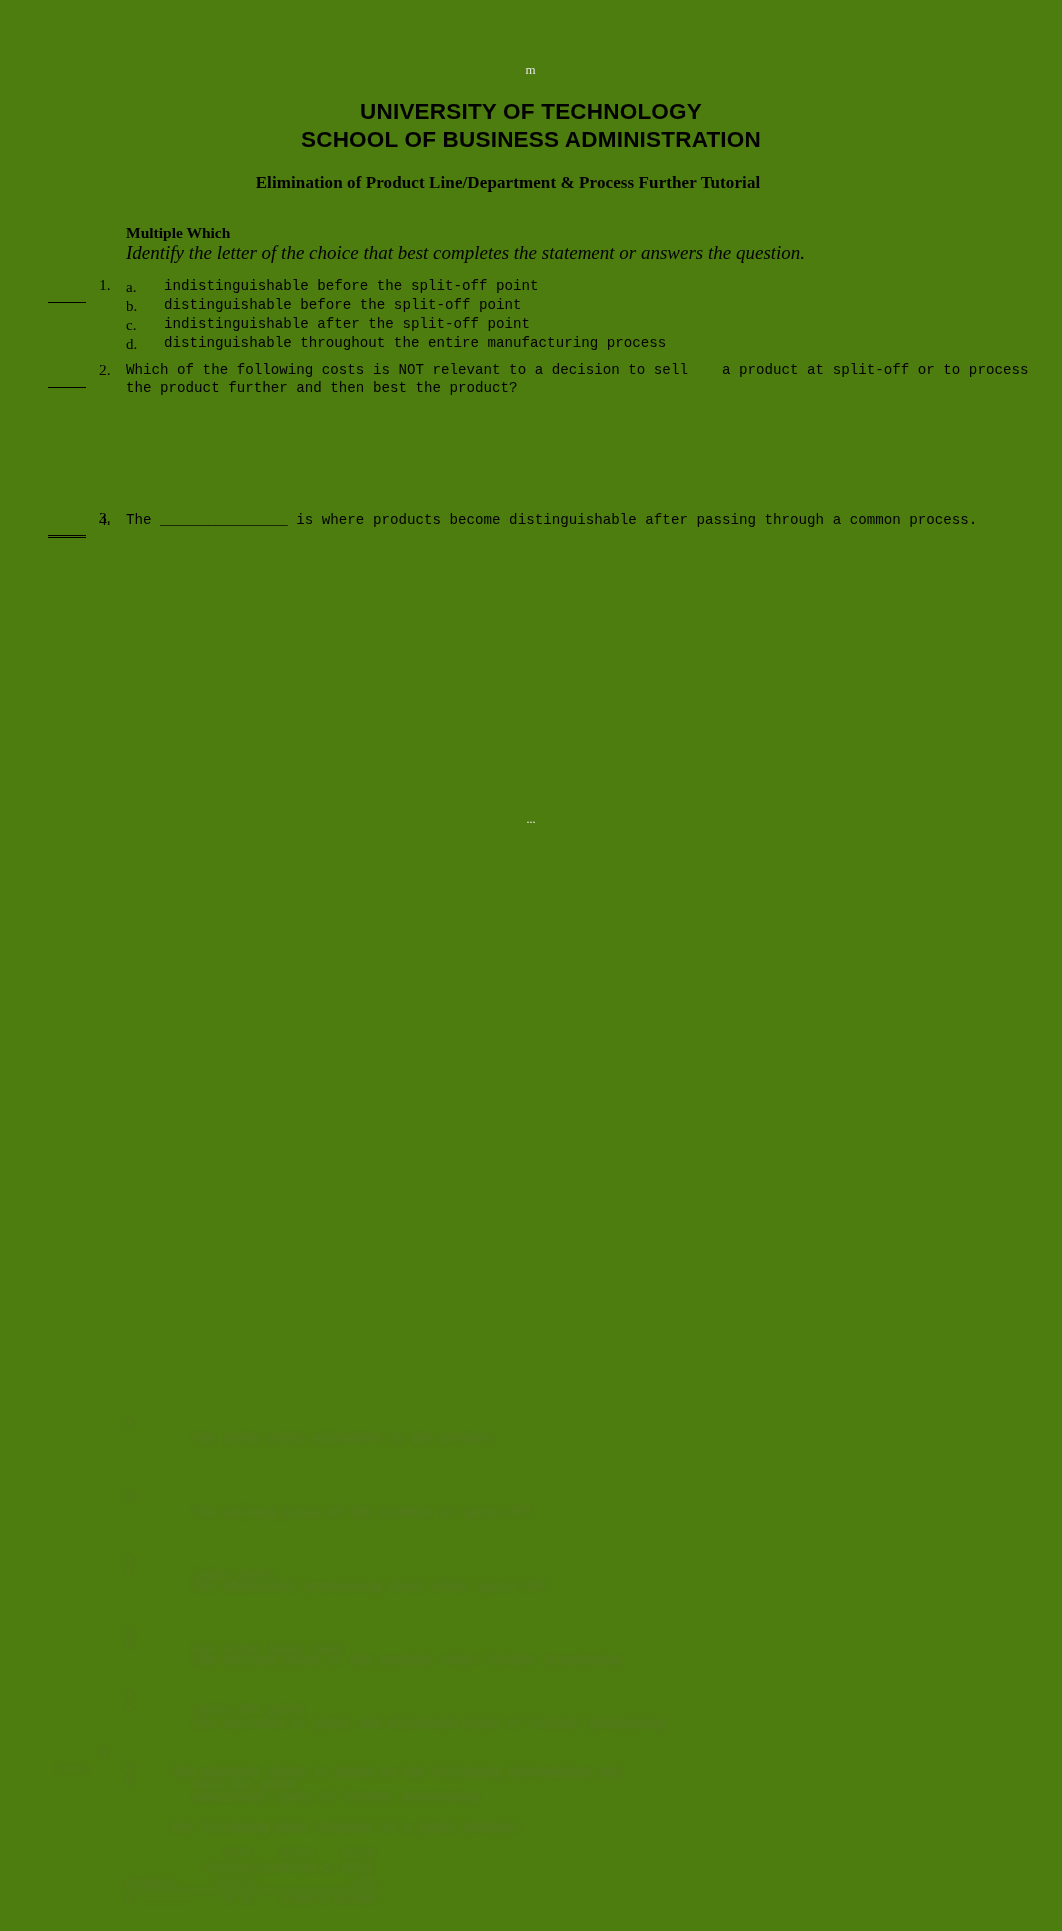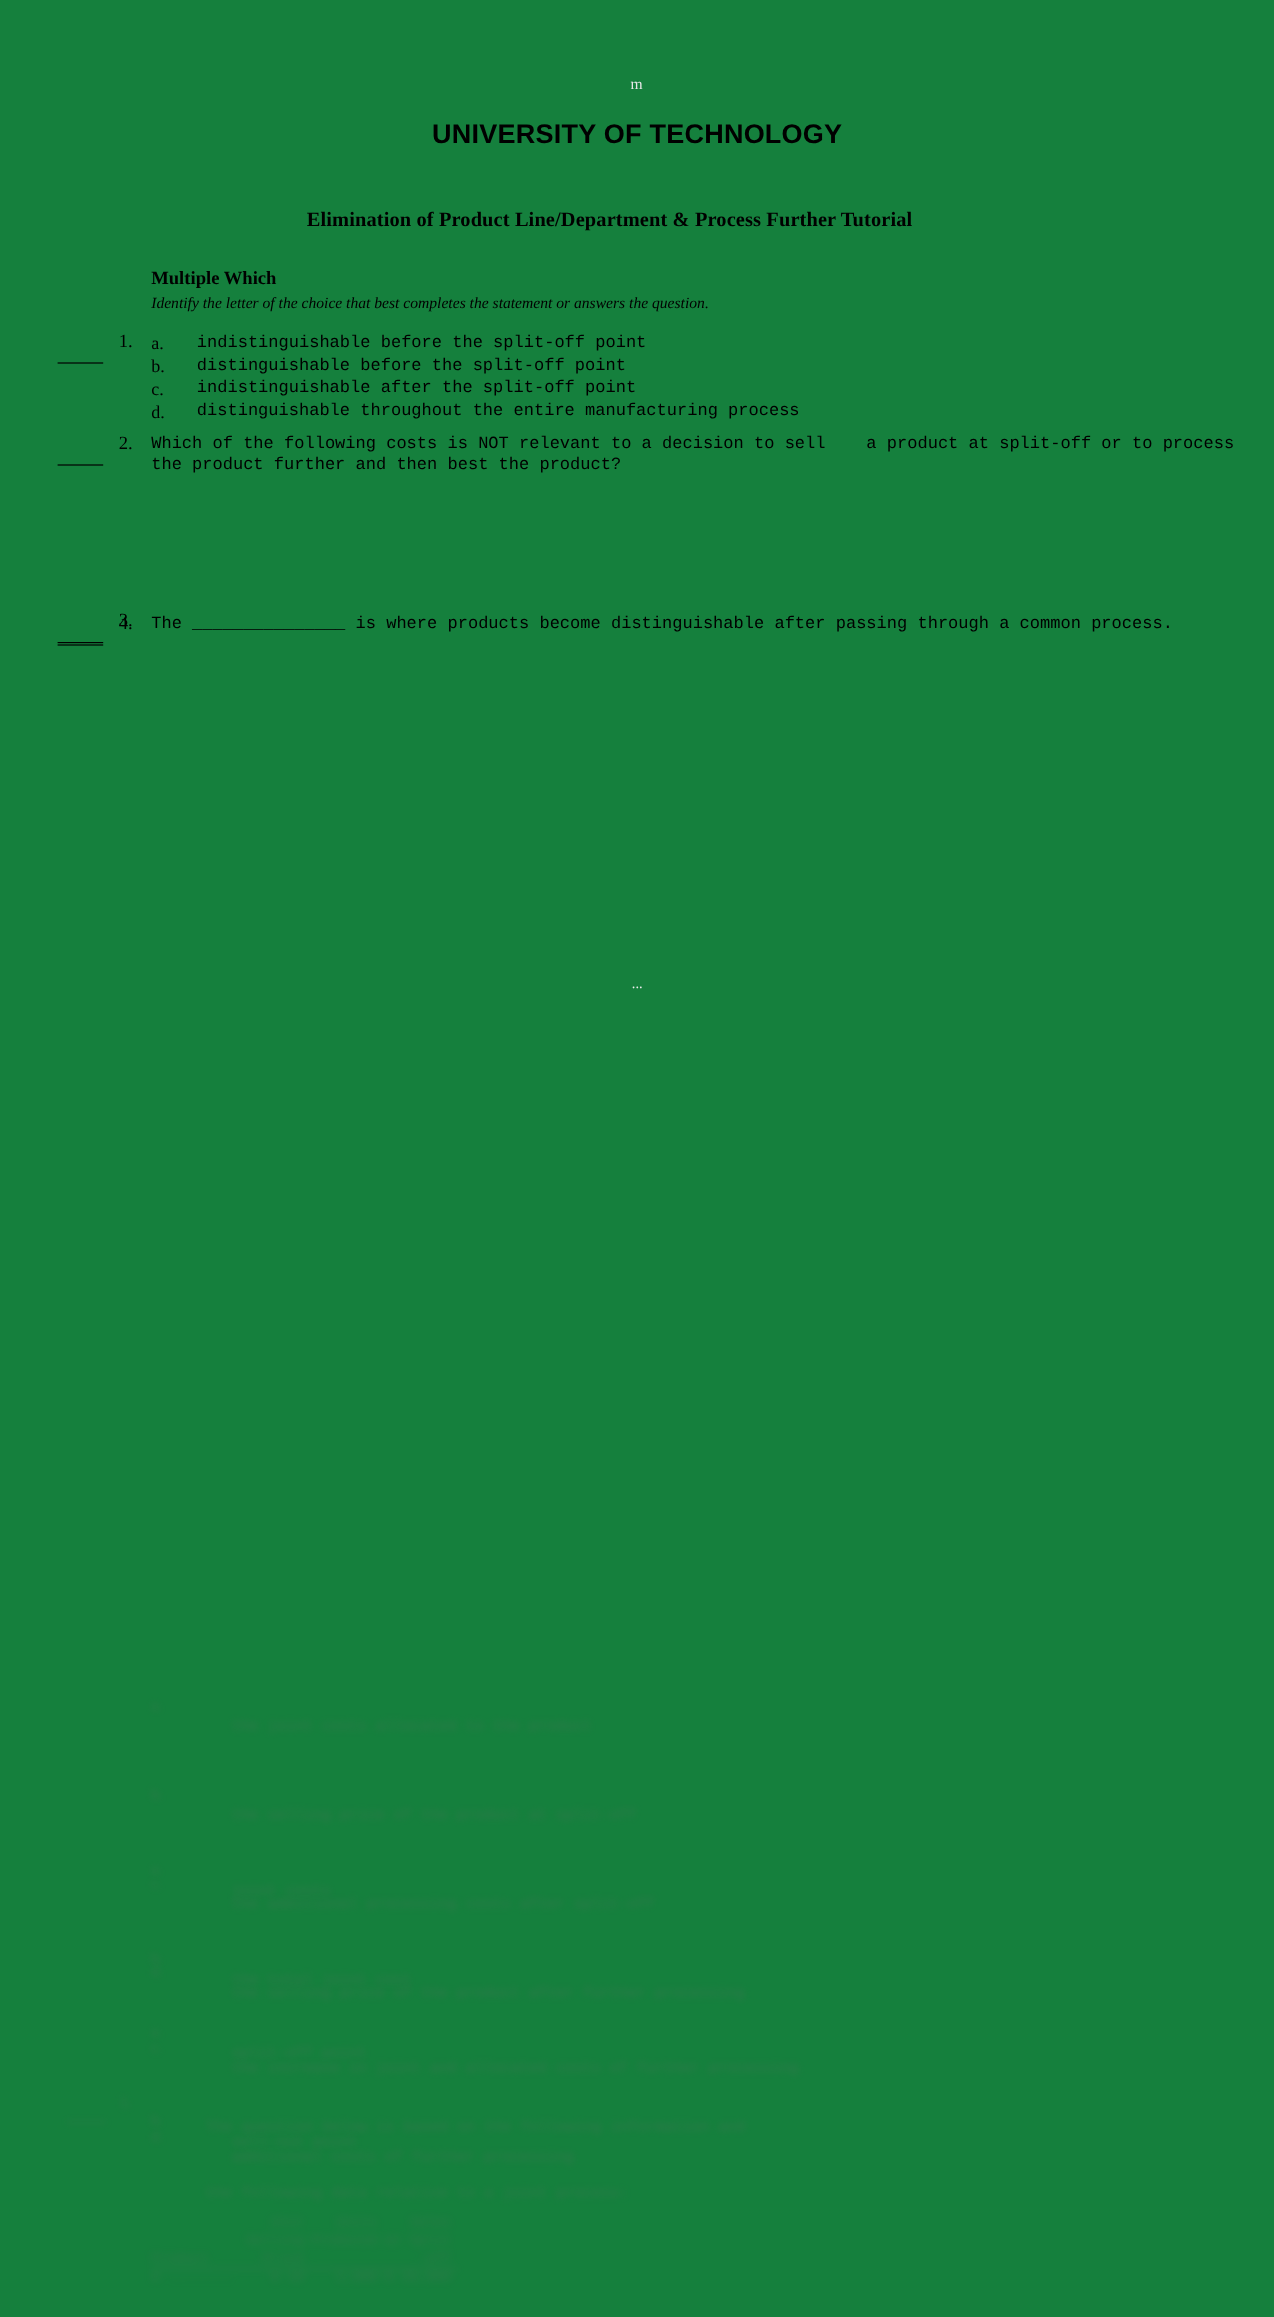--- a/index.html
+++ b/index.html
@@ -13,21 +13,21 @@
     position: relative;
     font-family: "Liberation Serif", serif;
     color: #000000;
     overflow: hidden;
   }
 
   .page {
     position: relative;
     width: 1062px;
     height: 1931px;
-    background: #15803d;
+    background: #4d7c0f;
   }
 
   
   .top-artifact {
     position: absolute;
     left: 0;
     top: 62px;
     width: 1062px;
     text-align: center;
     font-family: "Liberation Serif", serif;
@@ -75,21 +75,21 @@
   }
   .mc-heading {
     font-family: "Liberation Serif", serif;
     font-weight: bold;
     font-size: 15.5px;
     line-height: 19px;
   }
   .mc-directions {
     font-family: "Liberation Serif", serif;
     font-style: italic;
-    font-size: 13px;
+    font-size: 19px;
     line-height: 19px;
     margin-top: 1px;
   }
 
   
   .questions {
     position: absolute;
     left: 0;
     top: 276px;
     width: 1062px;
@@ -234,20 +234,21 @@
 </style>
 </head>
 <body>
 
 <div class="page">
 
   <div class="top-artifact">m</div>
 
   <div class="header">
     <div class="header-line">UNIVERSITY OF TECHNOLOGY</div>
+    <div class="header-line">SCHOOL OF BUSINESS ADMINISTRATION</div>
   </div>
 
   <div class="subtitle">Elimination of Product Line/Department &amp; Process Further Tutorial</div>
 
   <div class="instructions">
     <div class="mc-heading">Multiple Which</div>
     <div class="mc-directions">Identify the letter of the choice that best completes the statement or answers the question.</div>
   </div>
 
   <div class="questions">

